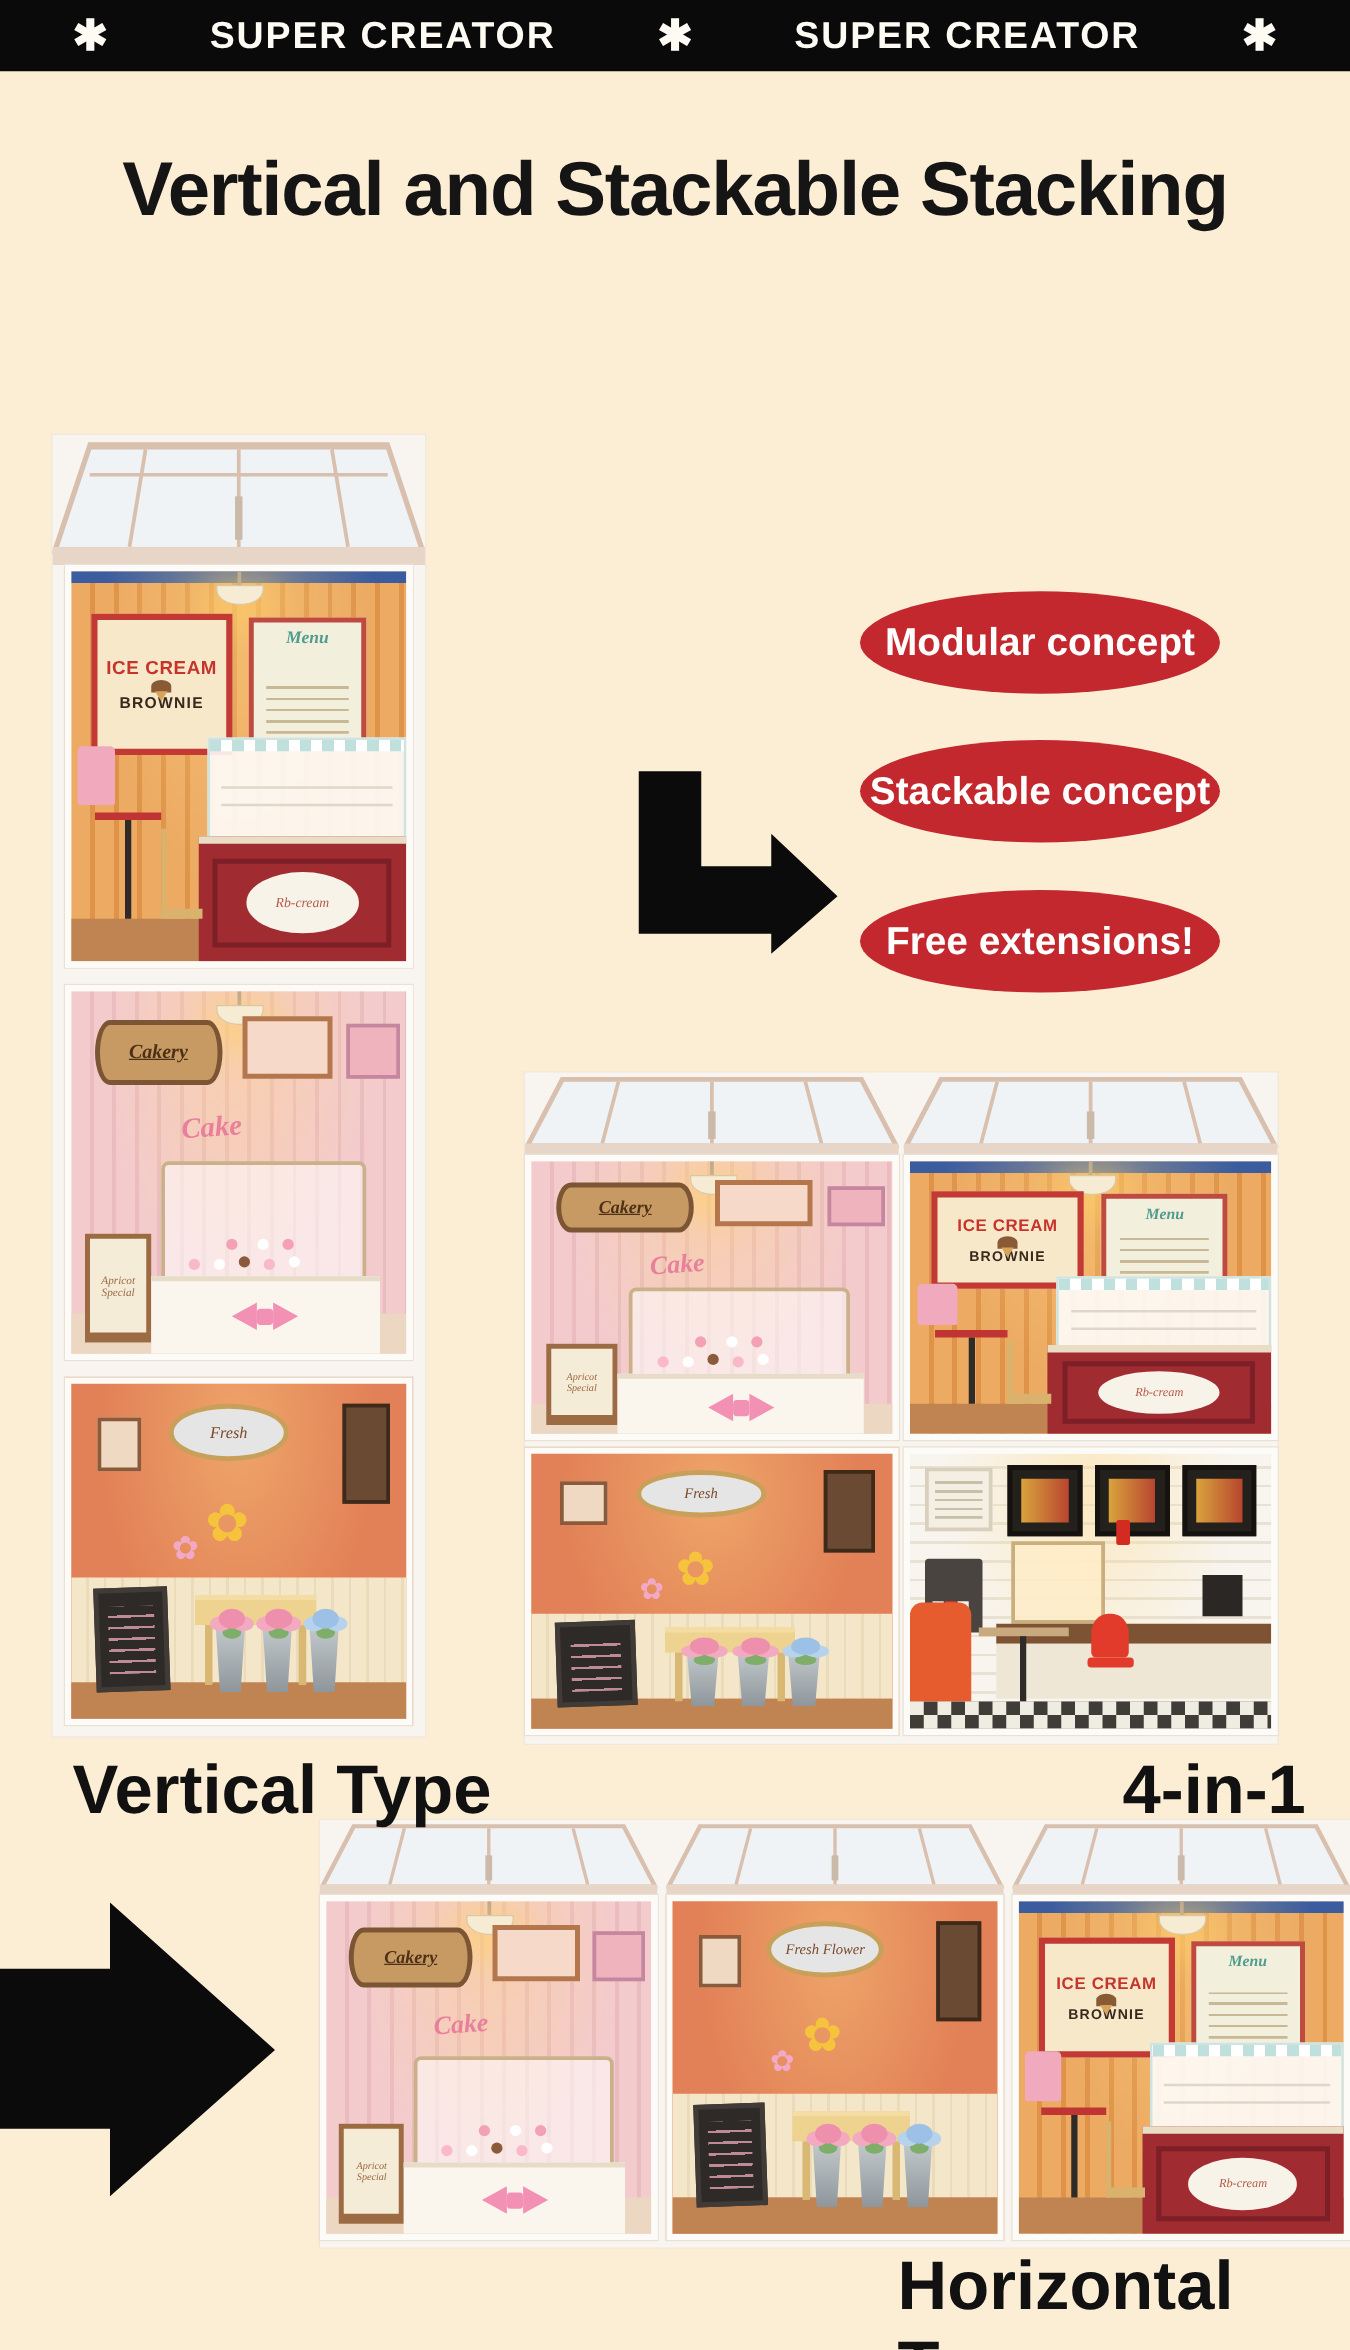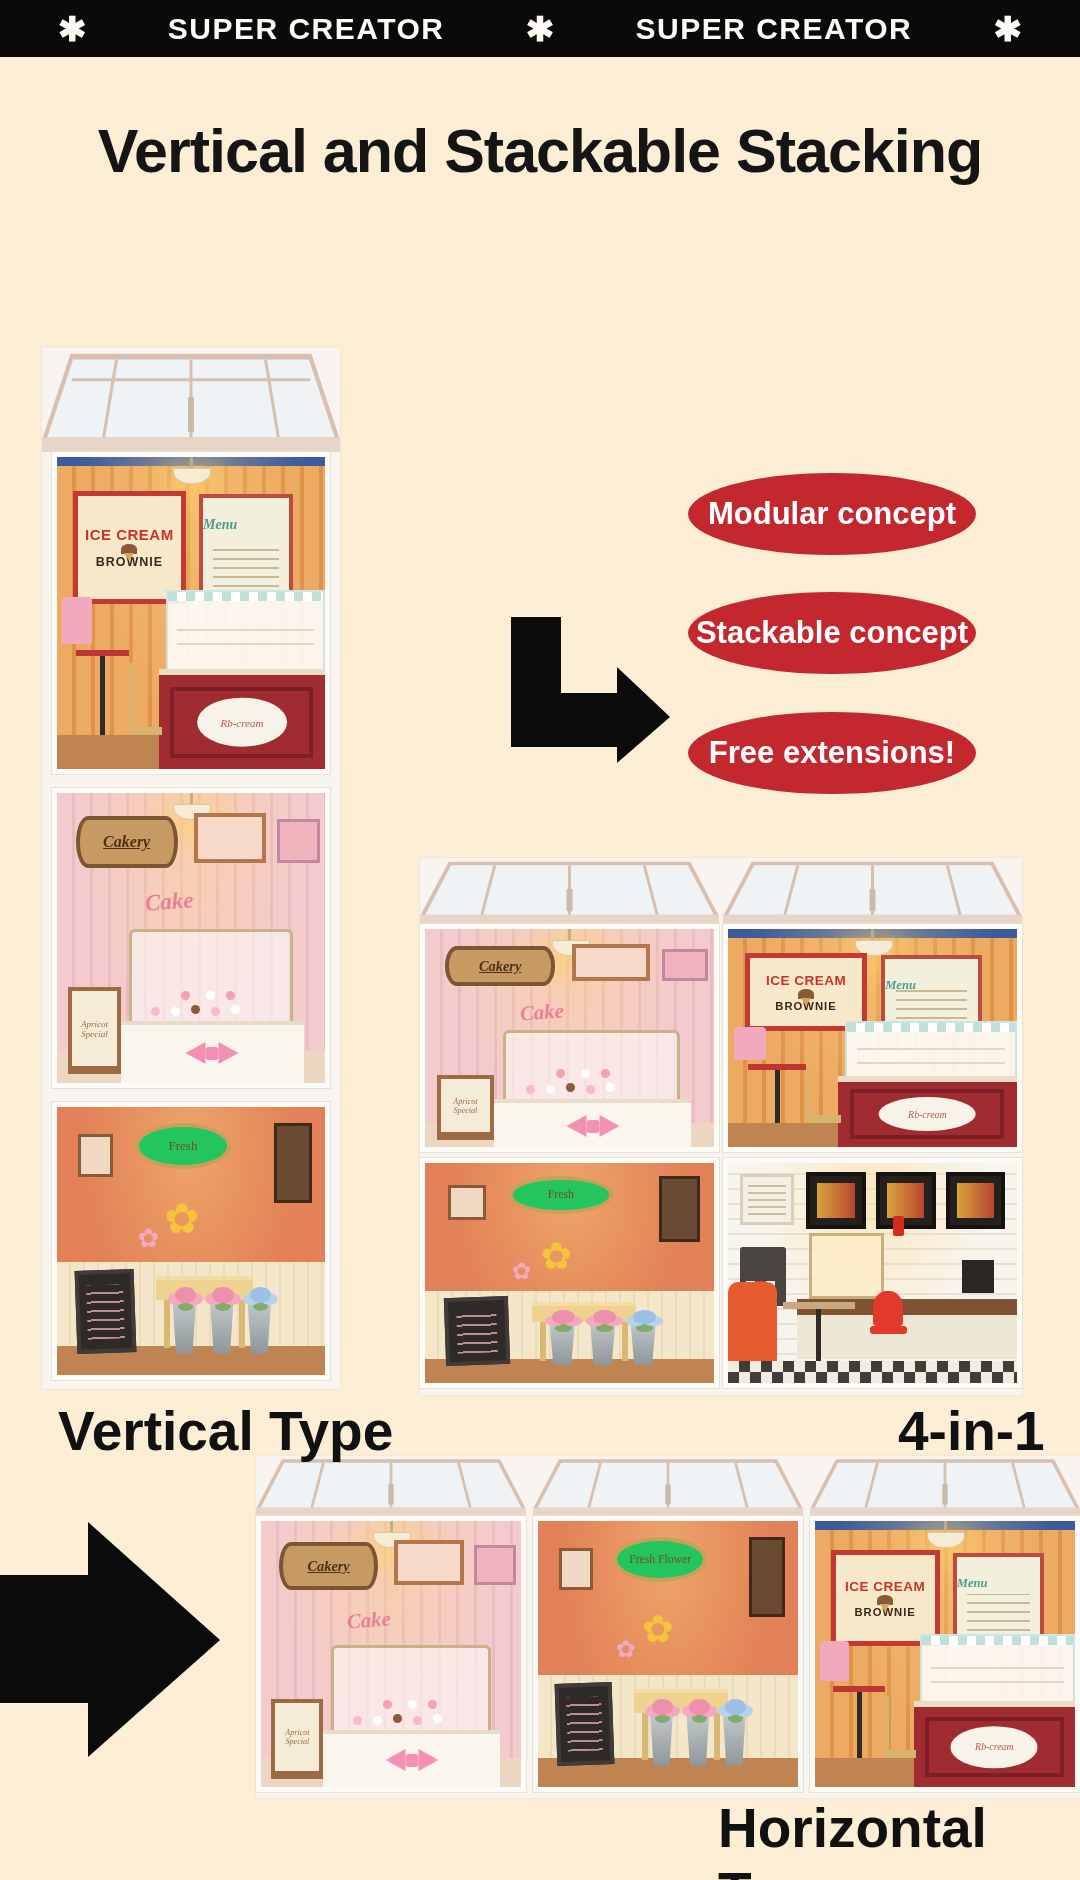--- a/index.html
+++ b/index.html
@@ -62,22 +62,22 @@
   
   .sign-red{position:absolute;left:6%;top:11%;width:42%;height:36%;background:#F6E8C9;
             border:5px solid #C23A33;box-sizing:border-box;display:flex;flex-direction:column;
             align-items:center;justify-content:center;gap:1px;z-index:2;}
   .sign-red .l1{color:#C6342C;font-weight:800;font-size:1.5em;letter-spacing:.5px;}
   .sign-red .scoop{width:16px;height:10px;background:#8A5A34;border-radius:50% 50% 0 0;position:relative;}
   .sign-red .scoop::after{content:"";position:absolute;top:9px;left:3px;border:5px solid transparent;border-top:8px solid #D8A35C;}
   .sign-red .l2{color:#39281B;font-weight:800;font-size:1.25em;letter-spacing:1px;}
   .sign-menu{position:absolute;left:53%;top:12%;width:35%;height:34%;background:#F3EFDD;
              border:4px solid #BF4A40;box-sizing:border-box;z-index:2;}
-  .sign-menu b{display:block;color:#4E9D8E;font-style:italic;
-               font-size:1.4em;margin-top:19px;font-family:"Liberation Serif",serif;}
+  .sign-menu b{display:block;text-align:center;color:#4E9D8E;font-style:italic;
+               font-size:1.4em;margin-top:5px;font-family:"Liberation Serif",serif;}
   .sign-menu::after{content:"";position:absolute;left:12%;right:12%;top:45%;bottom:10%;
                background:repeating-linear-gradient(0deg,#C9B896 0 2px,transparent 2px 9px);}
   .case-teal{position:absolute;right:0;bottom:30%;width:58%;height:26%;background:rgba(255,255,255,.88);
              border:2px solid #CFE3E0;z-index:2;}
   .case-teal::before{content:"";position:absolute;top:0;left:0;right:0;height:9px;
              background:repeating-linear-gradient(90deg,#BFE0DD 0 9px,#fff 9px 18px);}
   .case-teal::after{content:"";position:absolute;left:6%;right:6%;top:45%;height:2px;background:#E0D7C8;
              box-shadow:0 14px 0 #E0D7C8;}
   .counter-red{position:absolute;right:0;bottom:0;width:62%;height:30%;background:#A02B31;
                border-top:6px solid #E9DDC6;z-index:2;}
@@ -118,23 +118,23 @@
   .bow::before{right:100%;border-width:11px 20px 11px 0;border-color:transparent #F391B4 transparent transparent;}
   .bow::after{left:100%;border-width:11px 0 11px 20px;border-color:transparent transparent transparent #F391B4;}
   .easel{position:absolute;left:4%;bottom:3%;width:20%;height:30%;background:#F5ECD8;
          border:4px solid #9C6B44;border-bottom-width:8px;box-sizing:border-box;display:flex;
          flex-direction:column;align-items:center;justify-content:center;color:#9C6B44;
          font-style:italic;font-family:"Liberation Serif",serif;font-size:.9em;z-index:2;}
 
   
   .wainscot{position:absolute;left:0;right:0;bottom:11%;height:31%;
             background:repeating-linear-gradient(90deg,#F4E6C9 0 12px,#EADBBA 12px 14px);z-index:1;}
-  .oval-frame{position:absolute;left:29%;top:6%;width:36%;height:17%;background:#22c55e;
+  .oval-frame{position:absolute;left:29%;top:6%;width:36%;height:17%;background:#e5e5e5;
             border:4px solid #C9A05A;border-radius:50%;display:flex;align-items:center;
-            justify-content:center;color:#7A4A2A;font-size:1.3em;
+            justify-content:center;color:#7A4A2A;font-style:italic;font-size:1.3em;
             font-family:"Liberation Serif",serif;box-sizing:border-box;z-index:2;}
   .frame-dark{position:absolute;right:5%;top:6%;width:14%;height:30%;background:#6B4A33;
             border:3px solid #3F2A1A;box-sizing:border-box;z-index:2;}
   .frame-s{position:absolute;left:8%;top:10%;width:13%;height:16%;background:#F0D9C2;
             border:3px solid #8A5A3A;box-sizing:border-box;z-index:2;}
   .daisy{position:absolute;left:40%;top:34%;z-index:2;color:#F5C33C;font-size:4.2em;line-height:1;}
   .daisy::after{content:"✿";}
   .daisy2{position:absolute;left:30%;top:44%;z-index:2;color:#F2A9C5;font-size:2.6em;line-height:1;}
   .daisy2::after{content:"✿";}
   .table-yellow{position:absolute;left:37%;bottom:10%;width:36%;height:27%;z-index:2;}

